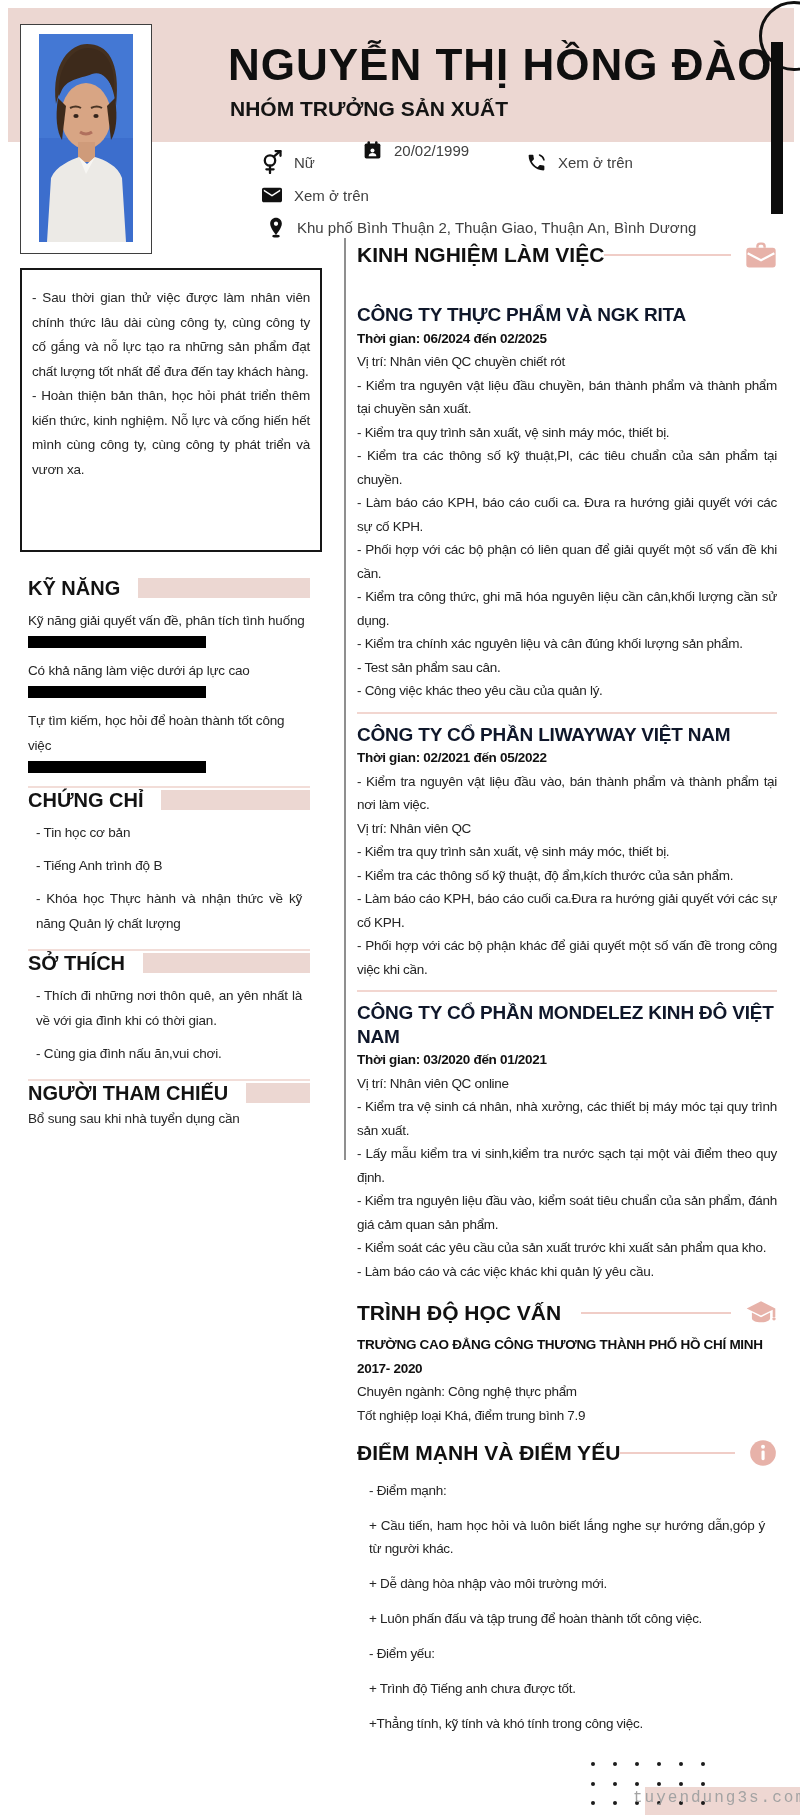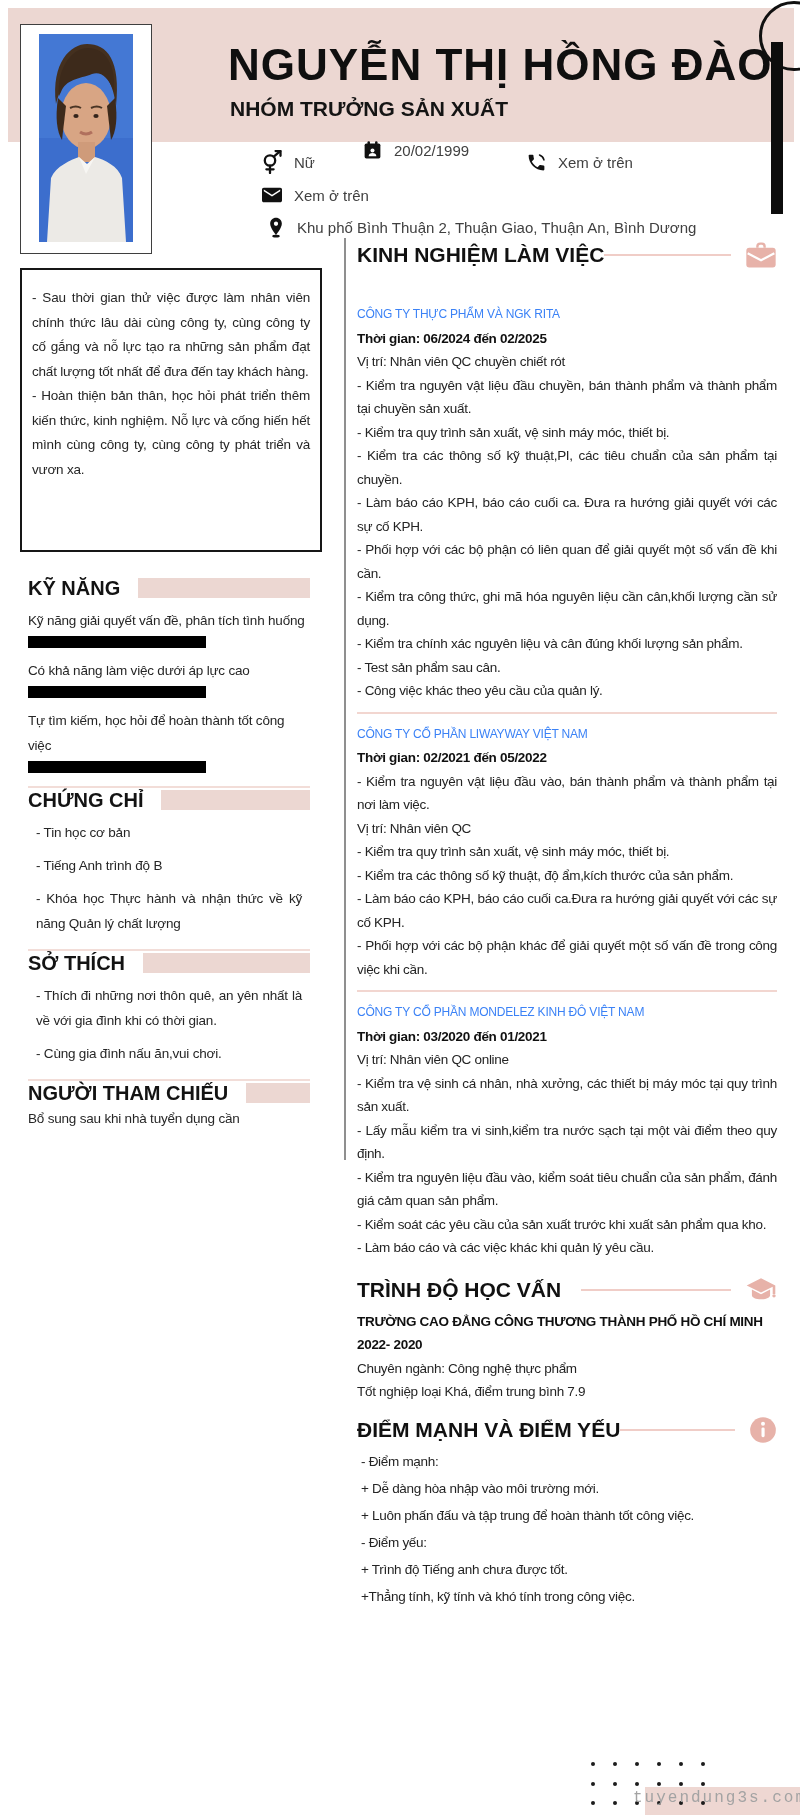--- a/index.html
+++ b/index.html
@@ -46,31 +46,31 @@
   .l-list p{margin:8px;text-align:justify;}
   .ref-note{margin-top:9px;}
 
   
   .right-col{position:absolute;left:357px;top:241px;width:420px;font-size:13.5px;letter-spacing:-0.3px;
              line-height:23.5px;color:#242424;}
   .r-heading{display:flex;align-items:center;font-size:21px;font-weight:700;letter-spacing:0;
              color:#111;height:28px;}
   .r-heading .hline{flex:1;height:2px;background:#f0cdc7;margin:0 14px;max-width:150px;margin-left:auto;}
   .exp-heading{margin-bottom:34px;}
-  .company h3{margin:0;font-size:12px;font-weight:400;color:#3b82f6;letter-spacing:-0.2px;}
+  .company h3{margin:0;font-size:19px;font-weight:700;color:#0f172a;letter-spacing:-0.2px;}
   .company .period{margin:0;font-weight:700;color:#101010;}
   .company p{margin:0;text-align:justify;}
   .r-divider{border:0;border-top:2px solid #f2d6d0;margin:9px 0;}
   .edu-heading{margin-top:16px;}
   .edu-block{margin-top:6px;}
   .edu-block p{margin:0;}
   .edu-school,.edu-years{font-weight:700;color:#101010;}
   .str-heading{margin-top:12px;}
   .str-block{margin-top:6px;line-height:23px;}
-  .str-block p{margin:4px;text-align:justify;}
+  .str-block p{margin:12px;text-align:justify;}
 
   
   .dot-grid{position:absolute;left:591px;top:1762px;width:120px;height:50px;z-index:1;}
   .dot-grid i{position:absolute;width:4px;height:4px;background:#1c1c1c;border-radius:50%;}
   .wm-strip{position:absolute;left:645px;top:1787px;width:155px;height:28px;background:#eed7d2;z-index:0;}
   .watermark{position:absolute;left:633px;top:1789px;font-family:"Liberation Mono",monospace;
              font-size:16px;letter-spacing:2px;color:#a3a3a3;white-space:nowrap;z-index:2;}
 </style>
 </head>
 <body>
@@ -288,38 +288,39 @@
       <span class="hline"></span>
       <svg width="32" height="26" viewBox="0 0 24 20">
         <path d="M12 1 1 6.5l11 5.5 9-4.5V13h2V6.5L12 1z" fill="#e7b2a9"></path>
         <path d="M5 9.7V14c0 1.8 3.1 3.2 7 3.2s7-1.4 7-3.2V9.7l-7 3.5-7-3.5z" fill="#e7b2a9"></path>
         <circle cx="22" cy="14.5" r="1.3" fill="#e7b2a9"></circle>
       </svg>
     </div>
 
     <div class="edu-block">
       <p class="edu-school">TRƯỜNG CAO ĐẲNG CÔNG THƯƠNG THÀNH PHỐ HỒ CHÍ MINH</p>
-      <p class="edu-years">2022- 2020</p>
+      <p class="edu-years">2017- 2020</p>
       <p>Chuyên ngành: Công nghệ thực phẩm</p>
       <p>Tốt nghiệp loại Khá, điểm trung bình 7.9</p>
     </div>
 
     <div class="r-heading str-heading">
       <span>ĐIỂM MẠNH VÀ ĐIỂM YẾU</span>
       <span class="hline"></span>
       <svg width="28" height="28" viewBox="0 0 24 24">
         <circle cx="12" cy="12" r="11" fill="#e7b2a9"></circle>
         <rect x="10.7" y="9.8" width="2.7" height="8.4" rx="1.2" fill="#fff"></rect>
         <circle cx="12" cy="6.6" r="1.7" fill="#fff"></circle>
       </svg>
     </div>
 
     <div class="str-block">
 
     <p>- Điểm mạnh:</p>
+        <p>+ Cầu tiến, ham học hỏi và luôn biết lắng nghe sự hướng dẫn,góp ý từ người khác.</p>
         <p>+ Dễ dàng hòa nhập vào môi trường mới.</p>
         <p>+ Luôn phấn đấu và tập trung để hoàn thành tốt công việc.</p>
         <p>- Điểm yếu:</p>
         <p>+ Trình độ Tiếng anh chưa được tốt.</p>
         <p>+Thẳng tính, kỹ tính và khó tính trong công việc.</p>
       </div>
 
   </div>
 
   <div class="dot-grid">

